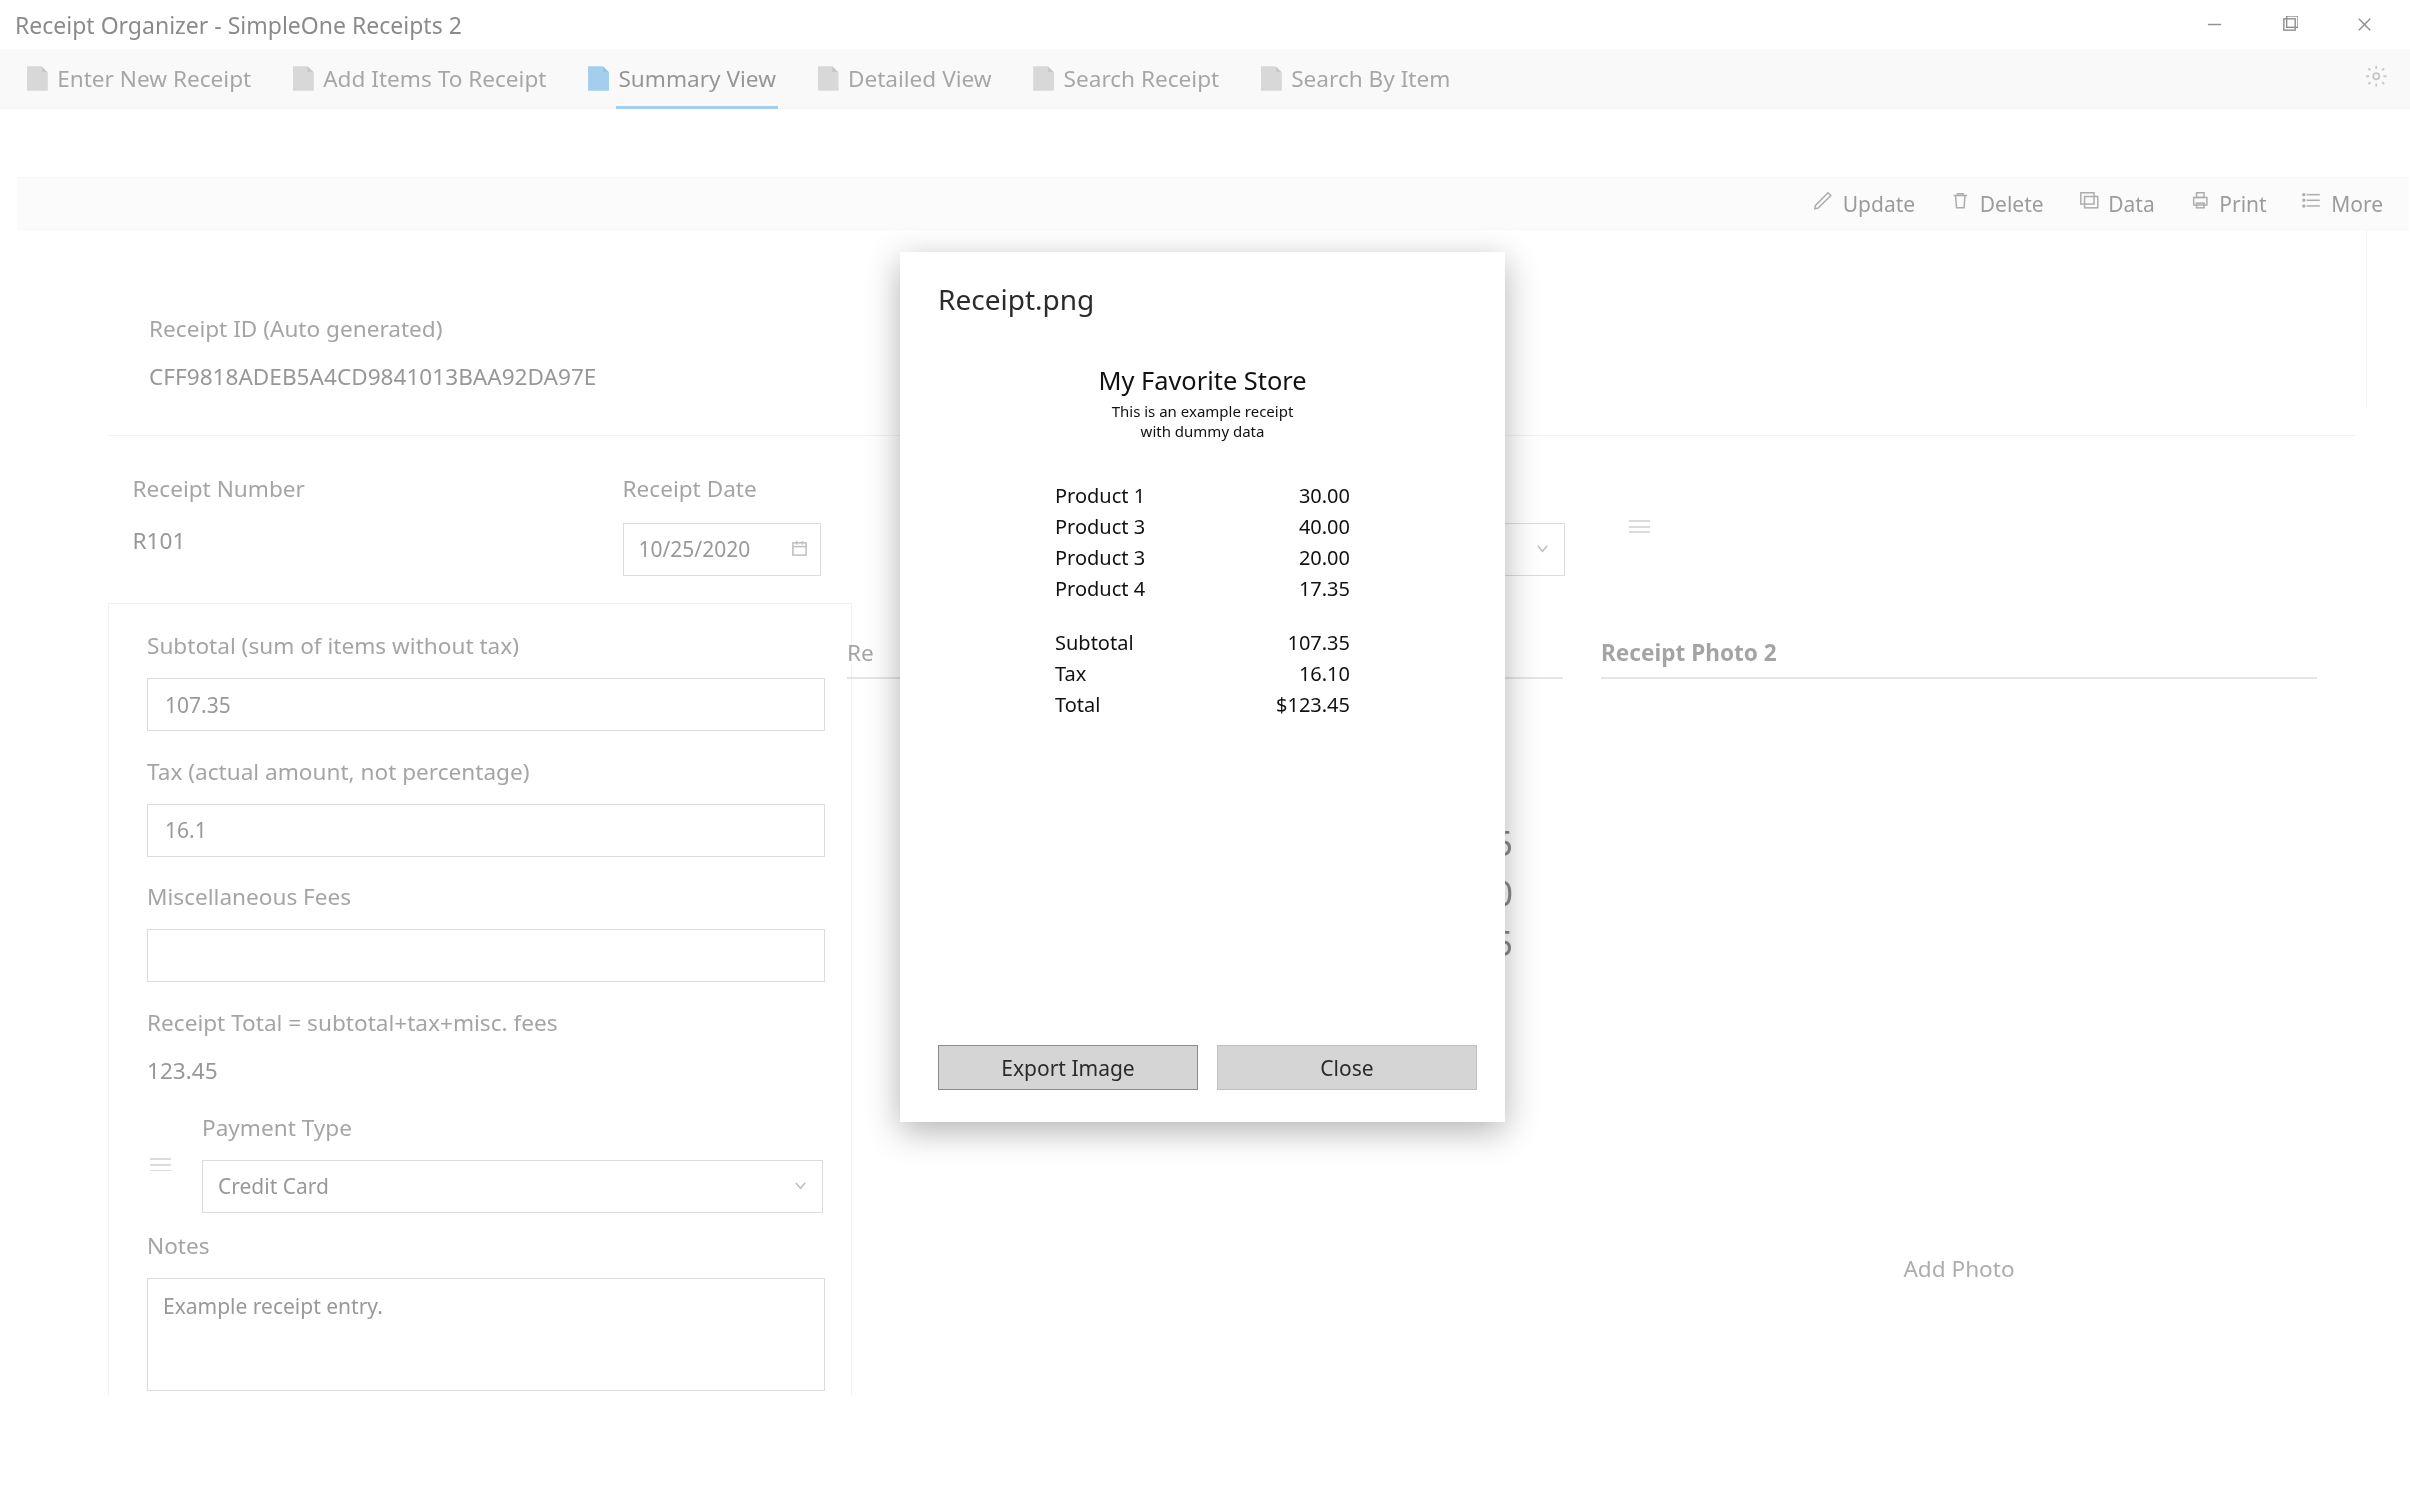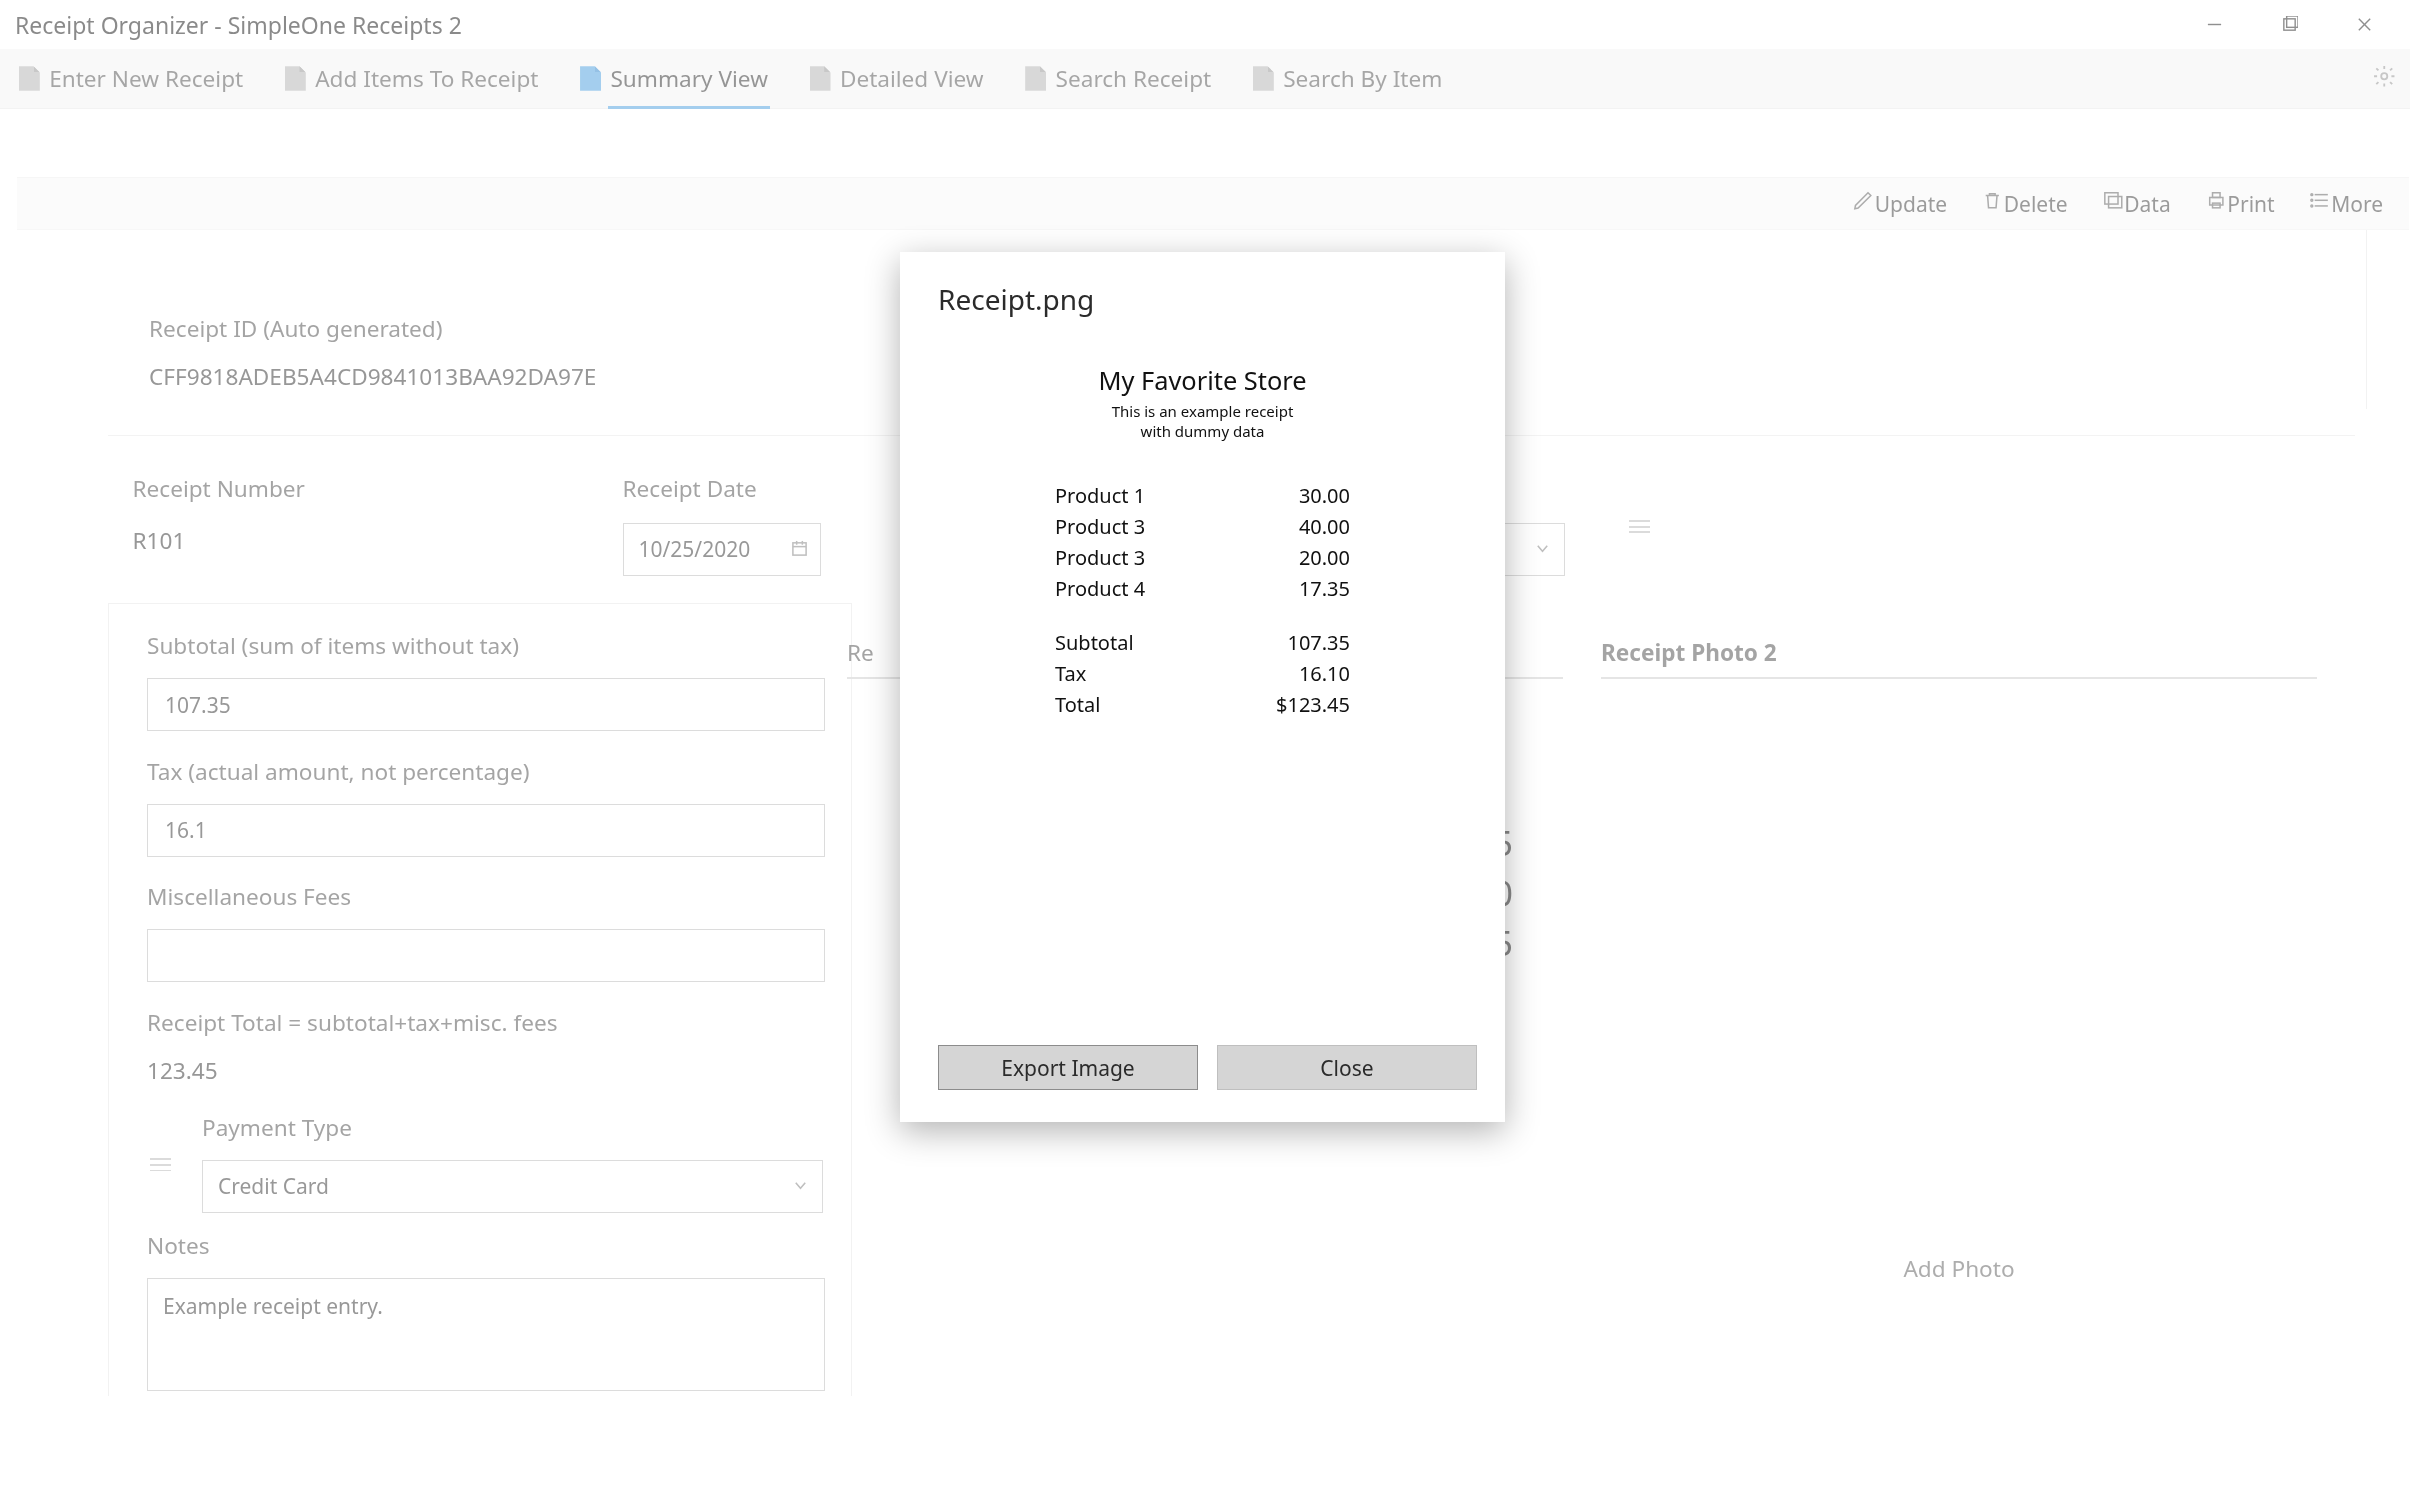--- a/index.html
+++ b/index.html
@@ -18,36 +18,36 @@
   .dimmer{position:absolute;inset:0;background:rgba(255,255,255,0.45);pointer-events:none;z-index:300}
 
   
   .titlebar{height:49px;display:flex;align-items:center;padding:0 9.4px;background:#fff}
   .titlebar .title{font-size:23px;color:#2b2b2b;padding-left:5.6px}
   .titlebar .spacer{flex:1}
   .winbtn{width:75px;height:49px;display:flex;align-items:center;justify-content:center;color:#333}
   .winbtn svg{width:17px;height:17px;stroke:#333;stroke-width:1.5;fill:none}
 
   
-  .ribbon{height:60px;background:#f5f5f5;border-bottom:0.9px solid #eaeaea;display:flex;align-items:center;padding:0 15px;gap:34px;color:#555}
+  .ribbon{height:60px;background:#f5f5f5;border-bottom:0.9px solid #eaeaea;display:flex;align-items:center;padding:0 23px;gap:34px;color:#555}
   .ribitem{display:flex;align-items:center;gap:9.4px;font-size:22.6px;color:#5e5e5e;position:relative;padding:5.6px 3.8px}
   .ribitem.active{color:#3f3f3f}
   .ribitem.active::after{content:"";position:absolute;left:32px;right:1.9px;bottom:-9.4px;height:2.8px;background:var(--accent)}
   .ribitem .ico{width:21px;height:24.5px;position:relative}
   .ribitem .ico::before{content:"";position:absolute;inset:0;background:#b8b8b8;clip-path:polygon(0 0,70% 0,100% 25%,100% 100%,0 100%)}
   .ribitem .ico::after{content:"";position:absolute;right:0;top:0;width:30%;height:25%;background:#9c9c9c;clip-path:polygon(0 0,100% 100%,0 100%)}
   .ribitem.active .ico::before{background:var(--accent)}
   .ribitem.active .ico::after{background:#3e8fd0}
   .ribright{margin-left:auto;display:flex;align-items:center;height:100%}
   .gear svg{width:24.5px;height:24.5px;stroke:#9a9a9a;fill:none;stroke-width:1.8}
 
   
   .page{position:absolute;left:17px;right:1.9px;top:230px;bottom:0}
   .card-toolbar{position:absolute;left:17px;right:1.9px;top:177px;height:53px;background:#f7f7f7;display:flex;align-items:center;justify-content:flex-end;gap:34px;padding:0 26px;color:#4a4a4a;border-top:1.9px solid #efefef;border-bottom:0.9px solid #f0f0f0}
-  .tb-btn{display:flex;align-items:center;gap:0;font-size:21px;color:#4a4a4a}
+  .tb-btn{display:flex;align-items:center;gap:8px;font-size:21px;color:#4a4a4a}
   .tb-btn svg{width:22.6px;height:22.6px;stroke:#6a6a6a;fill:none;stroke-width:1.6}
 
   
   .ribbon-gap{position:absolute;left:0;right:0;top:109px;height:68px;background:#ffffff}
   .label-lg{font-size:22.6px;color:#5a5a5a;margin:0 0 17px 0}
   .value-lg{font-size:22.6px;color:#424242;margin:0 0 26px 0}
 
   .input{height:53px;border:0.9px solid var(--border);background:#fff;padding:0 15px;font-size:21px;color:#444;display:flex;align-items:center;position:relative}
   .input.date input{border:none;outline:none;width:132px;font-size:21px;color:#444;background:transparent;padding:0}
   .input.date .cal{position:absolute;right:11.3px;top:50%;transform:translateY(-50%)}

